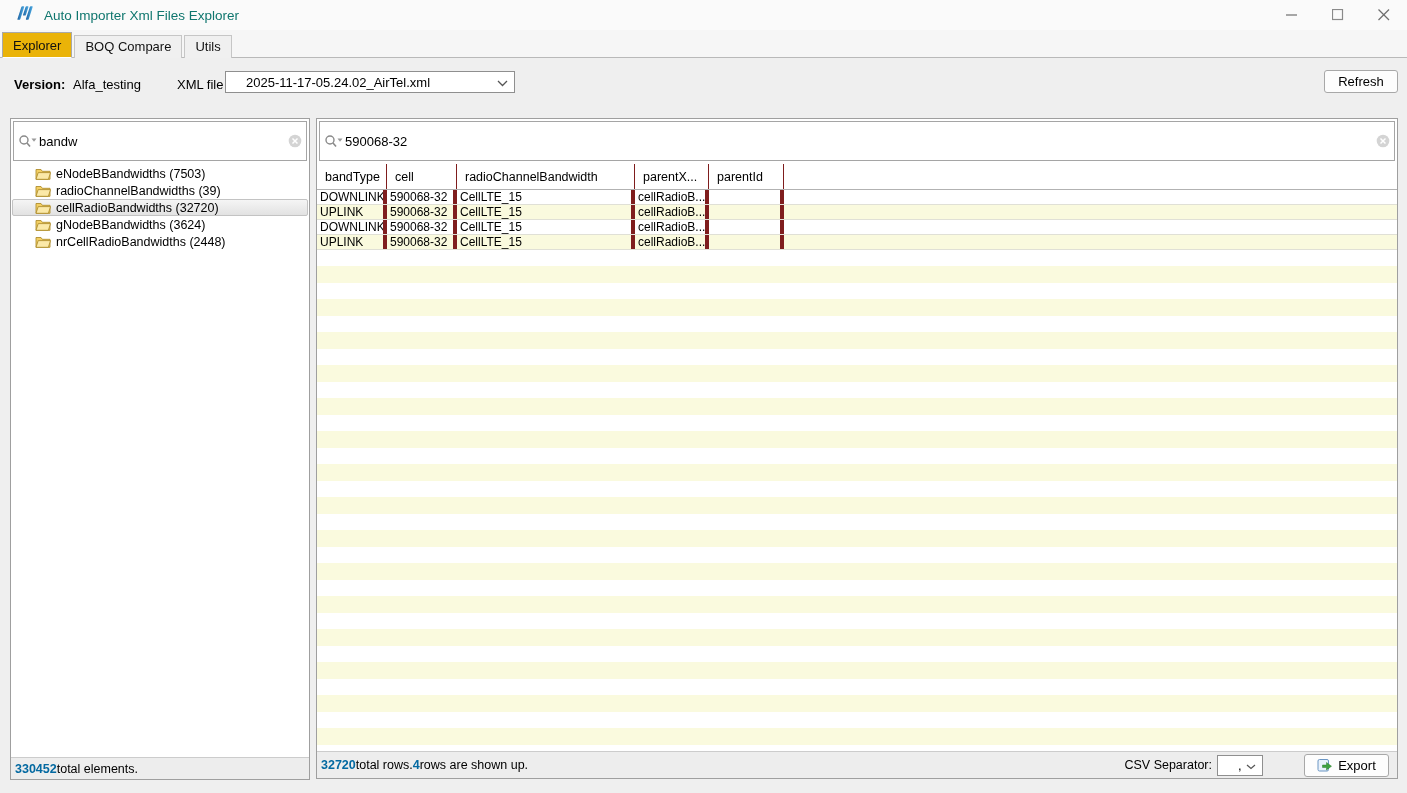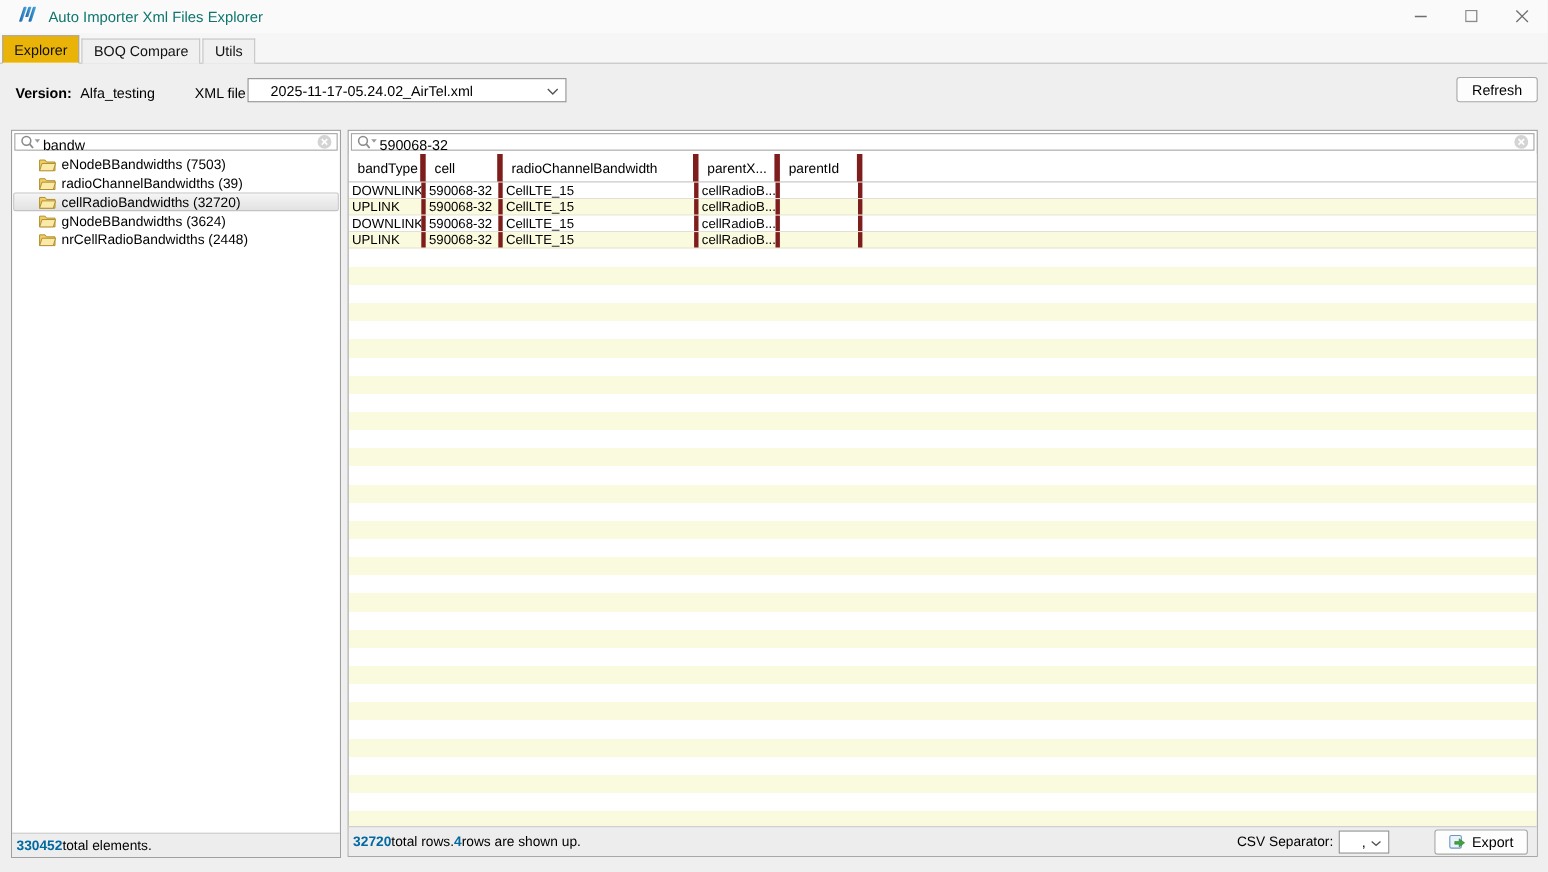--- a/index.html
+++ b/index.html
@@ -41,22 +41,22 @@
   .combo .chev { flex:0 0 auto; margin-right:6px; }
   .btn { position:absolute; background:#fdfdfd; border:1px solid #a8a8a8; border-radius:3px;
     font-size:13px; display:flex; align-items:center; justify-content:center; cursor:default; }
 
   
   .panel { position:absolute; background:#fff; border:1px solid #9f9f9f;
     display:flex; flex-direction:column; }
   .panel.left  { left:10px;  top:60px; width:300px;  height:662px; }
   .panel.right { left:316px; top:60px; width:1082px; height:661px; }
 
-  .searchbox { flex:0 0 auto; height:16px; margin:2px; border:1px solid #a5a5a5;
-    background:#fff; display:flex; }
+  .searchbox { flex:0 0 auto; height:40px; margin:2px; border:1px solid #a5a5a5;
+    background:#fff; display:flex; align-items:center; }
   .searchbox svg.mag { margin:0 2px 0 4px; flex:0 0 auto; }
   .searchbox input { flex:1; border:none; outline:none; font-size:13px;
     font-family:"Liberation Sans", sans-serif; background:transparent; height:18px; }
   .searchbox .clear { flex:0 0 auto; margin-right:4px; }
 
   
   .tree { flex:1; overflow:hidden; padding-top:2px; }
   .tree-item { height:17px; display:flex; align-items:center; padding-left:22px;
     font-size:12.5px; border:1px solid transparent; margin:0 1px; }
   .tree-item svg { margin-right:5px; flex:0 0 auto; }
@@ -67,21 +67,21 @@
   .panel-status { flex:0 0 auto; border-top:1px solid #cccccc; background:#ededed;
     display:flex; align-items:center; font-size:12.5px; }
   .panel.left  .panel-status { height:22px; padding-left:4px; }
   .panel.right .panel-status { height:27px; padding:0 8px 0 4px; }
   .num { color:#0369a1;font-weight:bold; }
 
   
   .table-wrap { flex:1; display:flex; flex-direction:column; overflow:hidden; margin-top:1px; }
   .thead { flex:0 0 26px; display:flex; border-bottom:1px solid #b2b2b2; background:#fff; }
   .th { font-size:12.5px; display:flex; align-items:center; padding-left:8px;
-    border-right:5px solid #7f1d1d; white-space:nowrap; overflow:hidden; }
+    border-right:1px solid #7f1d1d; white-space:nowrap; overflow:hidden; }
   .th.trail { flex:1; border-right:none; }
   .c0 { width:70px; }  .c1 { width:70px; } .c2 { width:178px; }
   .c3 { width:74px; }  .c4 { width:75px; }
   .trow { flex:0 0 16px; display:flex; border-bottom:1px solid #e0e0d6; background:#fff; }
   .trow.alt { background:#fafade; }
   .td { font-size:12px; line-height:14px; display:flex; align-items:center; padding-left:3px;
     border-right:4px solid #7f1d1d; white-space:nowrap; overflow:hidden; }
   .td.trail { flex:1; border-right:none; }
   .tfiller { flex:1;
     background:repeating-linear-gradient(to bottom,#ffffff 0px,#ffffff 16.5px,#fafade 16.5px,#fafade 33px); }

